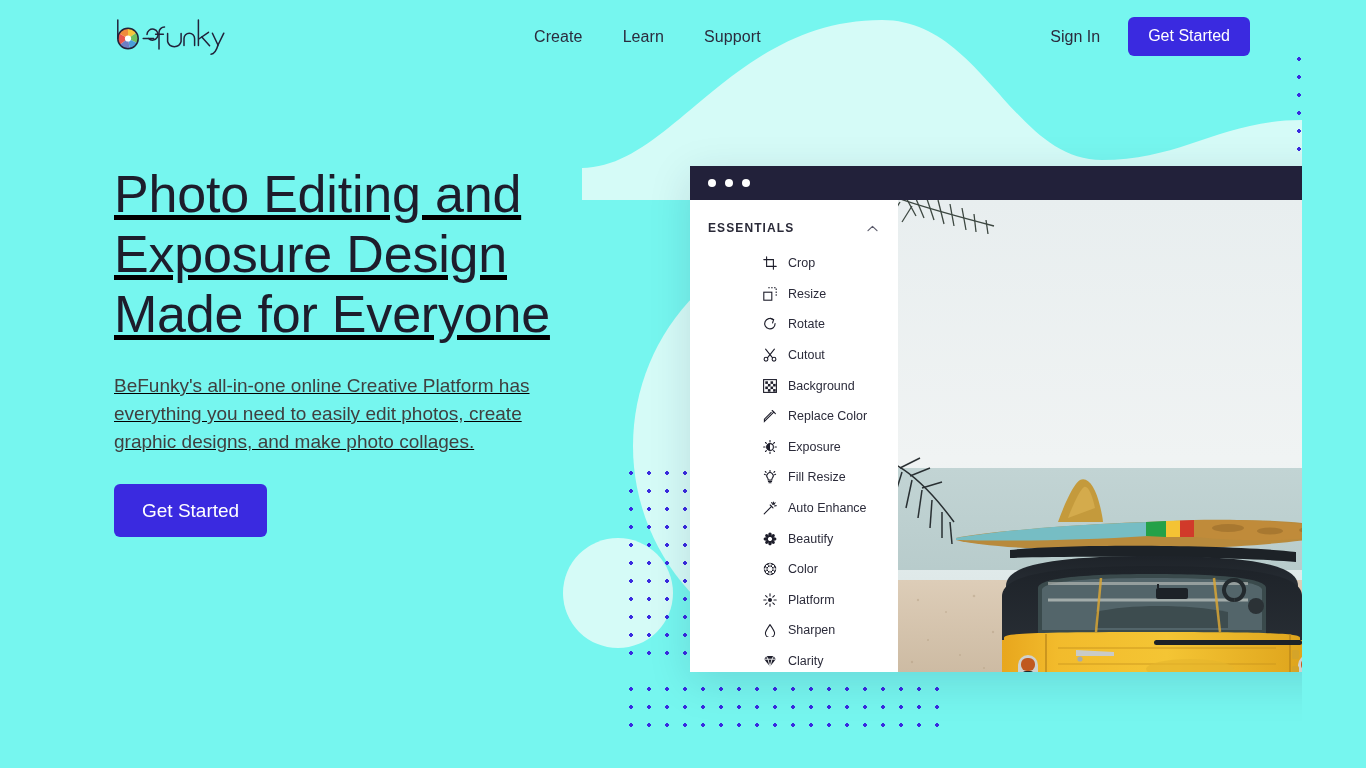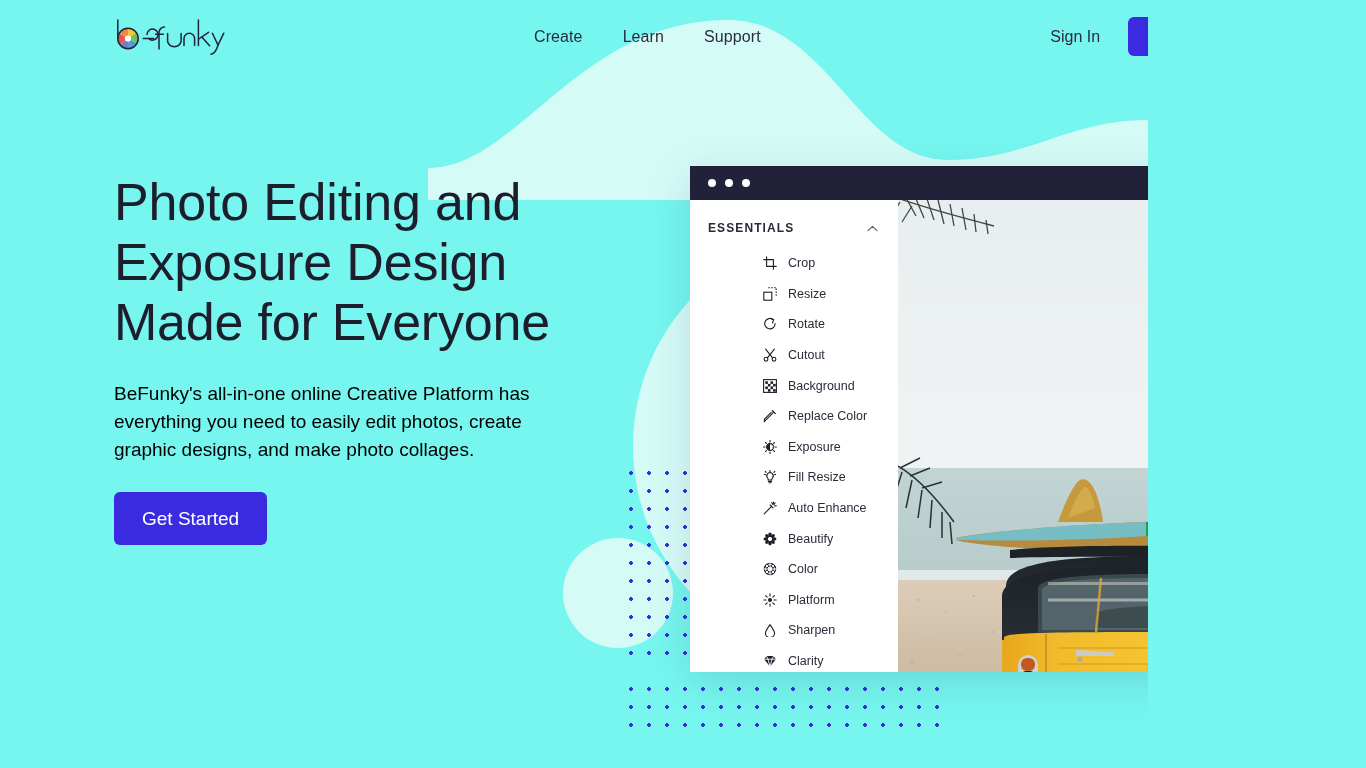--- a/index.html
+++ b/index.html
@@ -12,21 +12,21 @@
 
   body {
     font-family: "Liberation Sans", sans-serif;
     background: #76f6ef;
     position: relative;
   }
 
   #stage {
     position: absolute;
     inset: 0;
-    width: 1148px;
+    width: 1302px;
     height: 768px;
     background: #76f6ef;
     overflow: hidden;
   }
 
   
   .bg-layer { position: absolute; inset: 0; pointer-events: none; }
 
   .wave-svg { position: absolute; top: 0; right: 0; }
 
@@ -114,36 +114,37 @@
     font-size: 16px;
     padding: 11px 20px 12px 20px;
     cursor: pointer;
     white-space: nowrap;
     line-height: 1;
   }
 
   
   .hero {
     position: absolute;
-    left: 114px; top: 172px;
+    left: 114px; top: 164px;
     width: 560px;
     z-index: 10;
+    text-decoration: underline;
   }
   .hero h1 {
     font-size: 52px;
     line-height: 60px;
     font-weight: normal;
     color: #1d1d2c;
     letter-spacing: -0.2px;
   }
   .hero p {
     margin-top: 28px;
     font-size: 19px;
     line-height: 28px;
-    color: #000000;
+    color: #404040;
     width: 470px;
   }
   .btn-primary-lg {
     margin-top: 28px;
     background: #3a2ae0;
     color: #ffffff;
     border: none;
     border-radius: 6px;
     font-family: "Liberation Sans", sans-serif;
     font-size: 19px;

